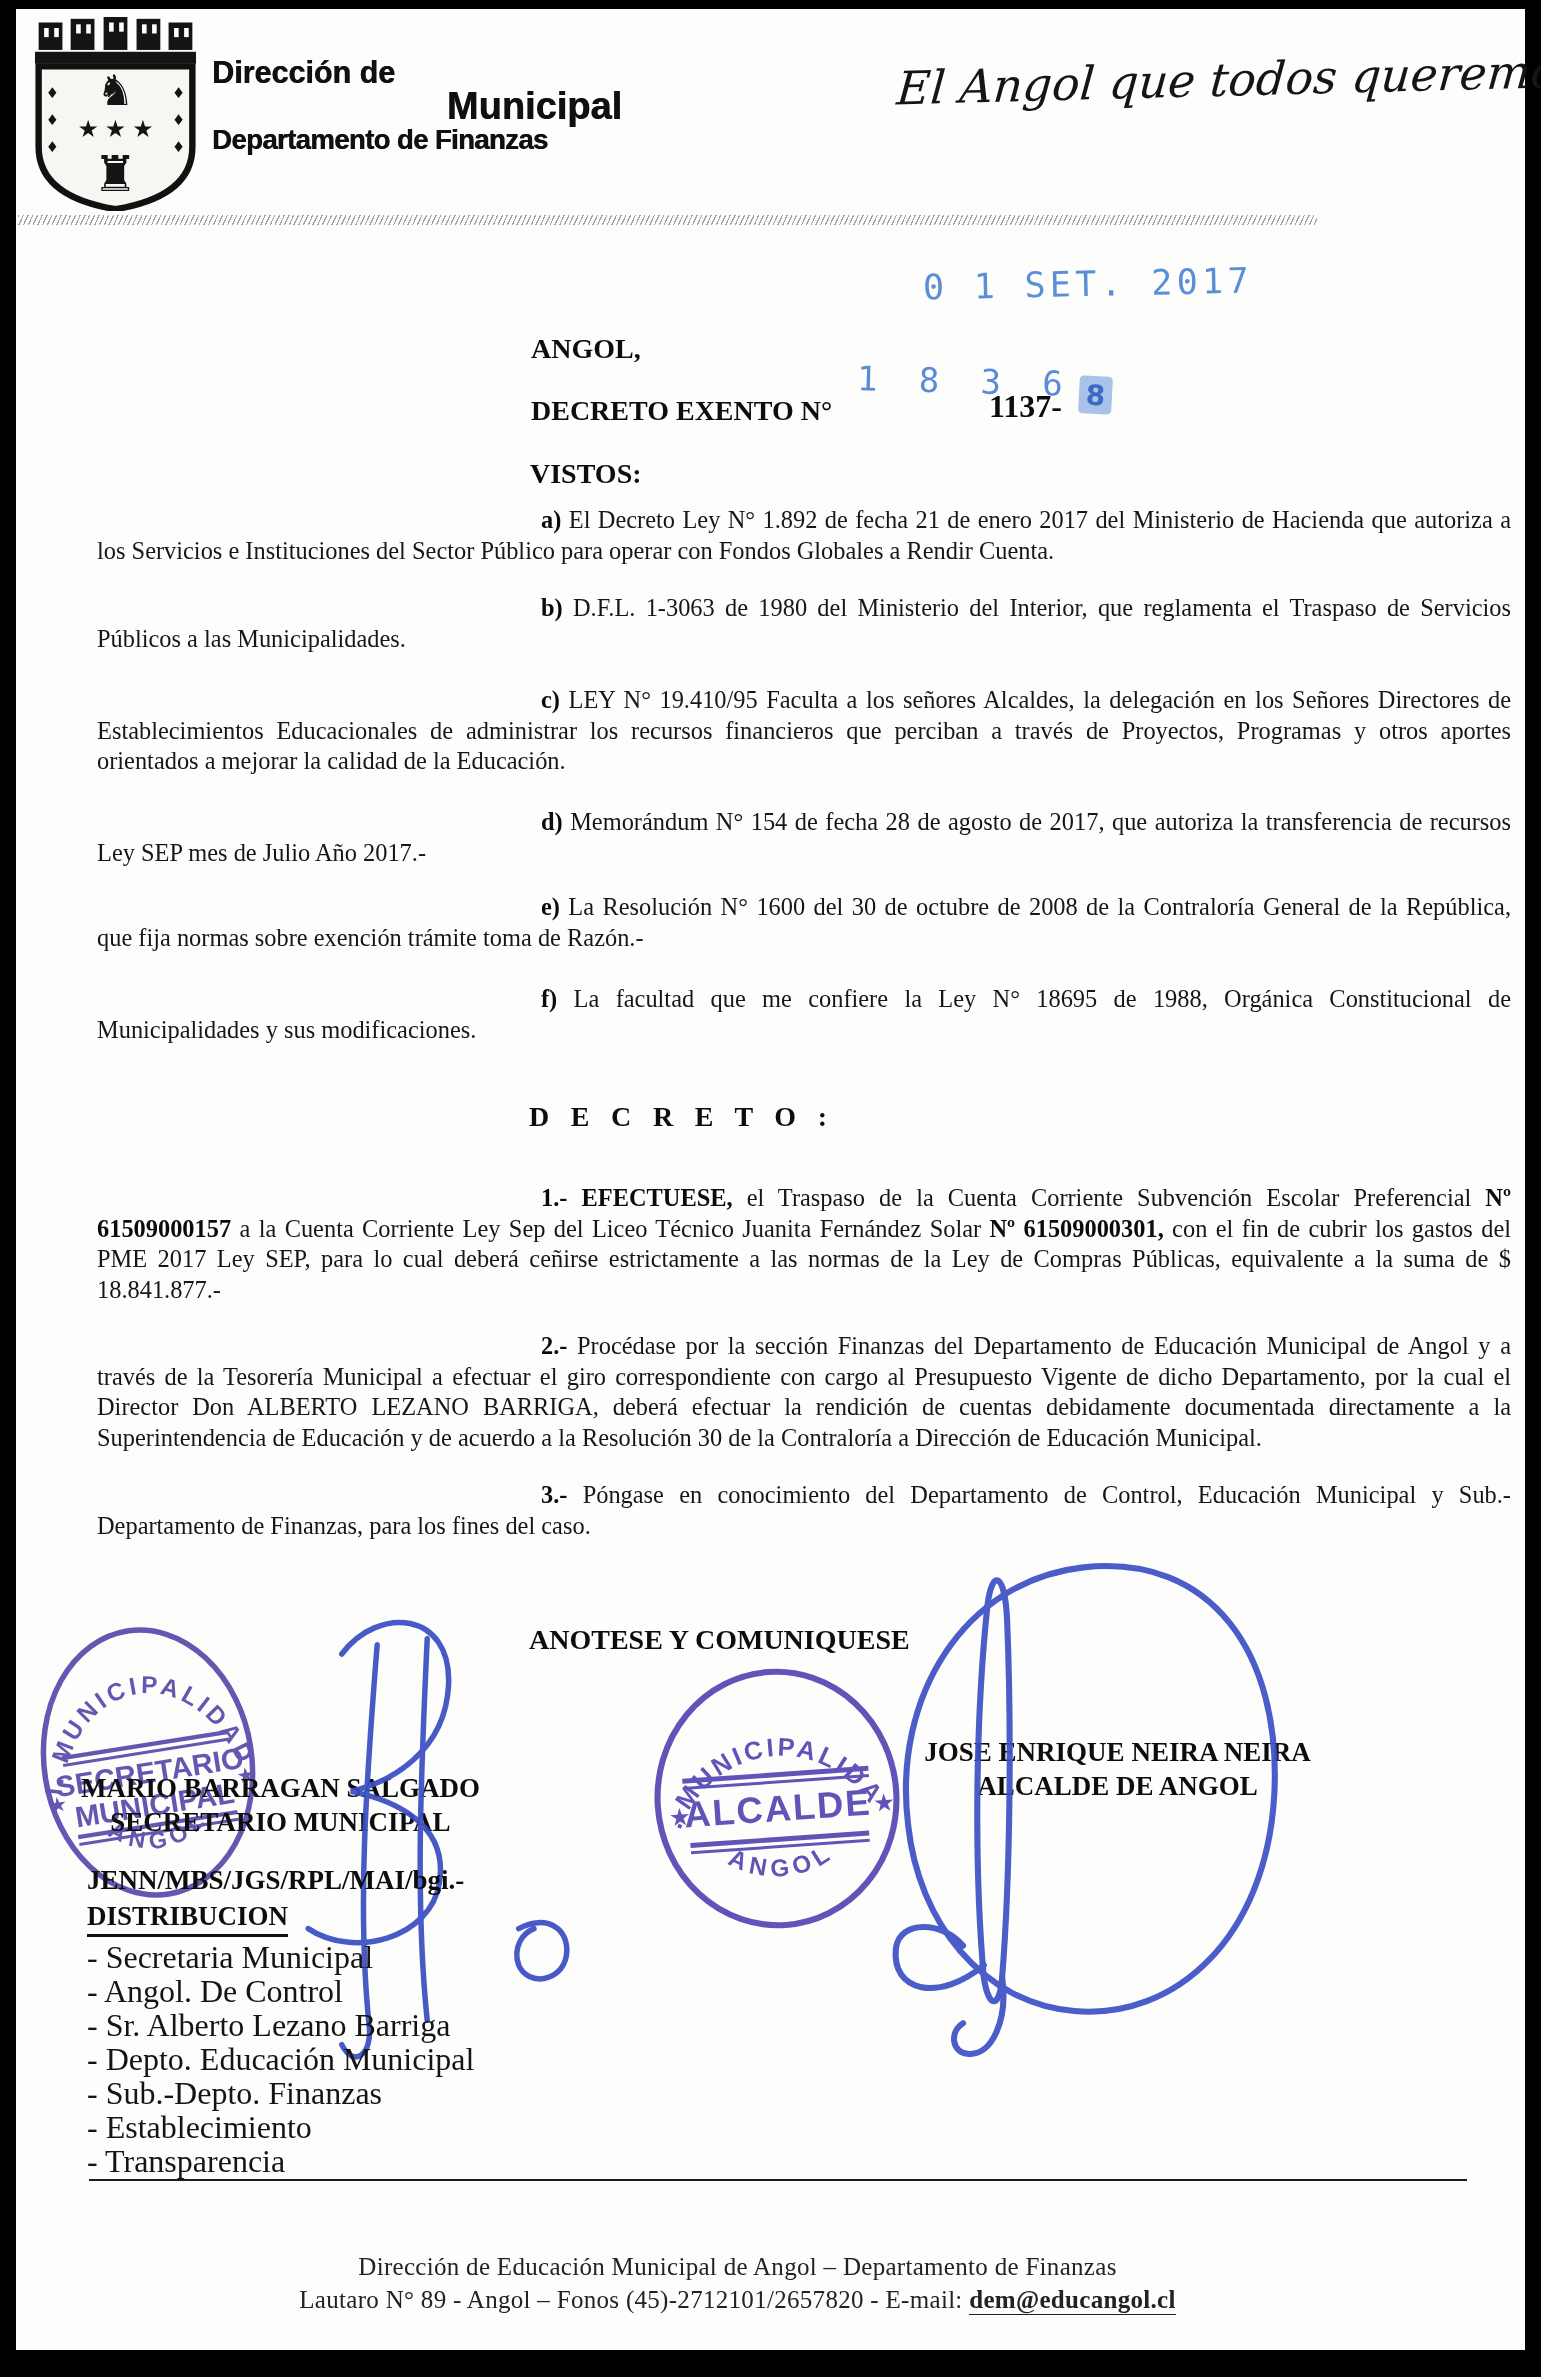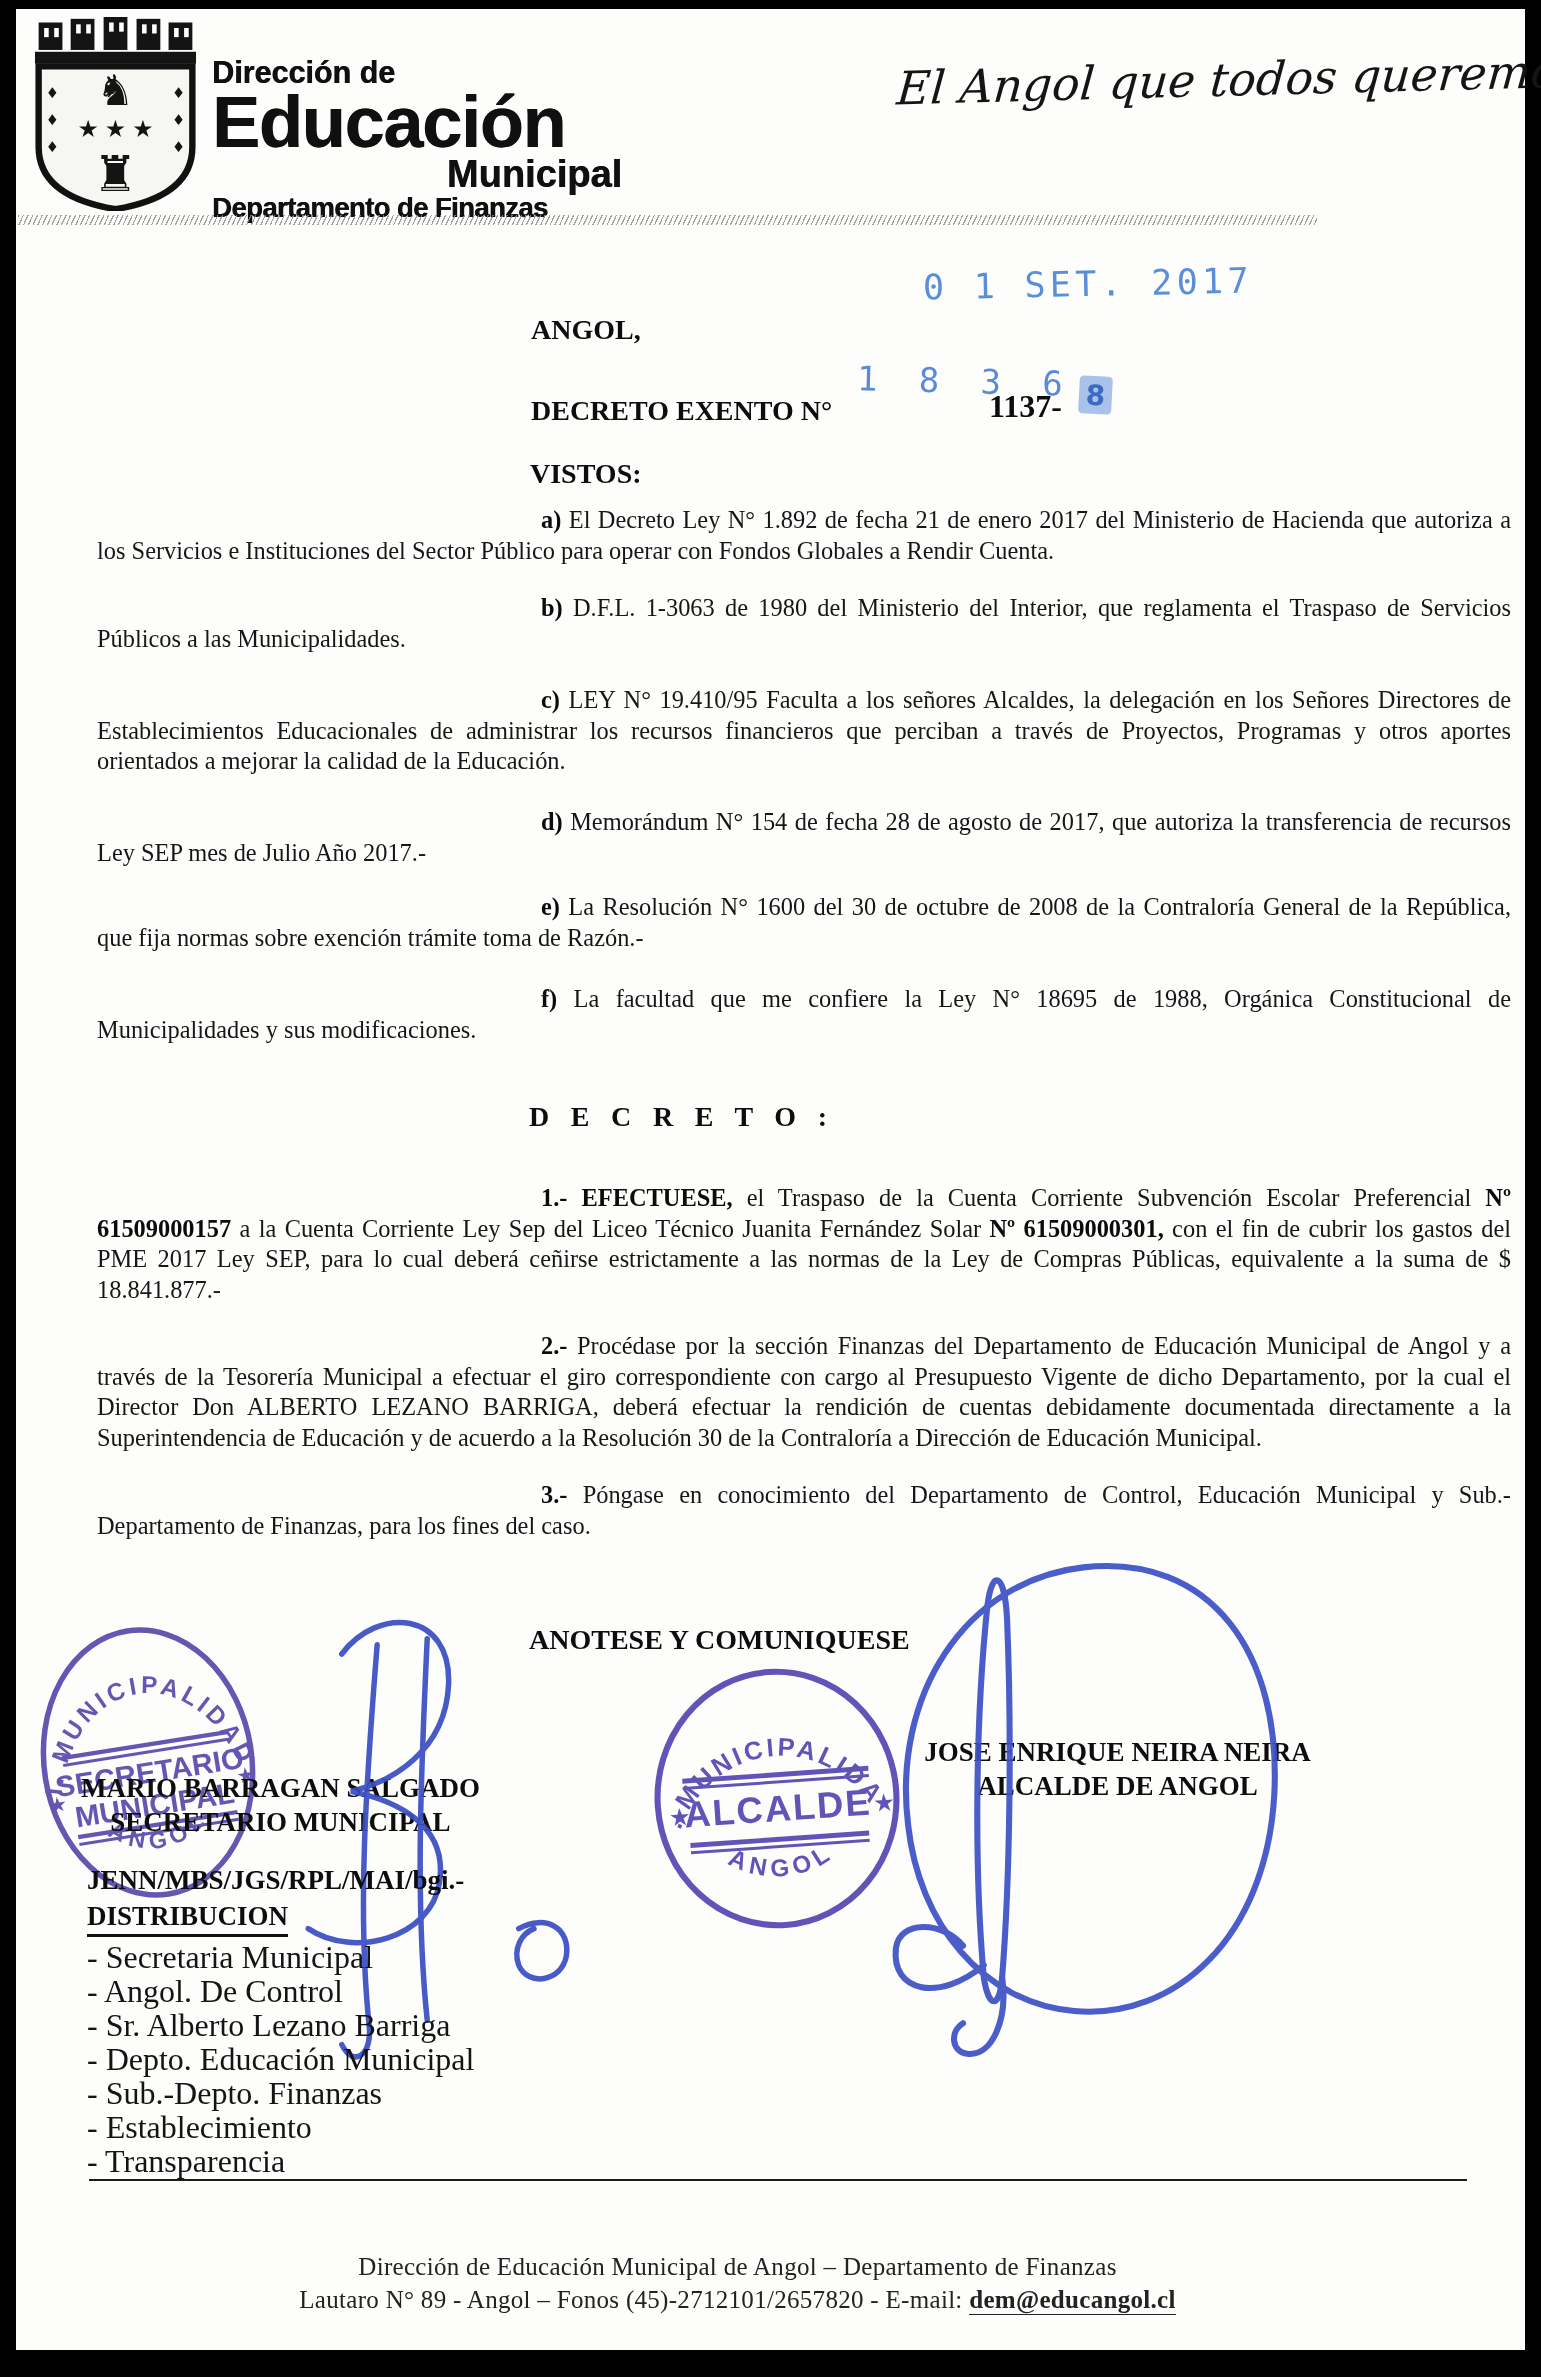--- a/index.html
+++ b/index.html
@@ -99,33 +99,32 @@
       <text x="31" y="118" font-size="16">♦</text>
       <text x="31" y="148" font-size="16">♦</text>
     <text x="169" y="88" font-size="16">♦</text>
       <text x="169" y="118" font-size="16">♦</text>
       <text x="169" y="148" font-size="16">♦</text>
   </g>
 </svg>
 
 <div class="brand">
   <div class="l1">Dirección de</div>
-  <div class="l2">Educación</div>
   <div class="l3">Municipal</div>
   <div class="l4">Departamento de Finanzas</div>
 </div>
 
 <div class="slogan">El Angol que todos queremos</div>
 <div class="hatch"></div>
 
 <div class="datestamp">0 1  SET. 2017</div>
 <div class="numstamp">1 8 3 6</div>
 <div class="inkmark">8</div>
 
-<div class="h h44" style="left:531px;top:315px">ANGOL,</div>
+<div class="h h44" style="left:531px;top:334px">ANGOL,</div>
 <div class="h h44" style="left:531px;top:396px">DECRETO EXENTO N°</div>
 <div class="typednum">1137-</div>
 
 <div class="h h44" style="left:530px;top:459px">VISTOS:</div>
 
 <div class="para" style="top:505px"><b>a)</b><span> El Decreto Ley N° 1.892 de fecha 21 de enero 2017 del Ministerio de Hacienda que autoriza a los Servicios e Instituciones del Sector Público para operar con Fondos Globales a Rendir Cuenta.</span></div>
 <div class="para" style="top:593px"><b>b)</b><span> D.F.L. 1-3063 de 1980 del Ministerio del Interior, que reglamenta el Traspaso de Servicios Públicos a las Municipalidades.</span></div>
 <div class="para" style="top:685px"><b>c)</b><span> LEY N° 19.410/95 Faculta a los señores Alcaldes, la delegación en los Señores Directores de Establecimientos Educacionales de administrar los recursos financieros que perciban a través de Proyectos, Programas y otros aportes orientados a mejorar la calidad de la Educación.</span></div>
 <div class="para" style="top:807px"><b>d)</b><span> Memorándum N° 154 de fecha 28 de agosto de 2017, que autoriza la transferencia de recursos Ley SEP mes de Julio Año 2017.-</span></div>
 <div class="para" style="top:892px"><b>e)</b><span> La Resolución N° 1600 del 30 de octubre de 2008 de la Contraloría General de la República, que fija normas sobre exención trámite toma de Razón.-</span></div>

